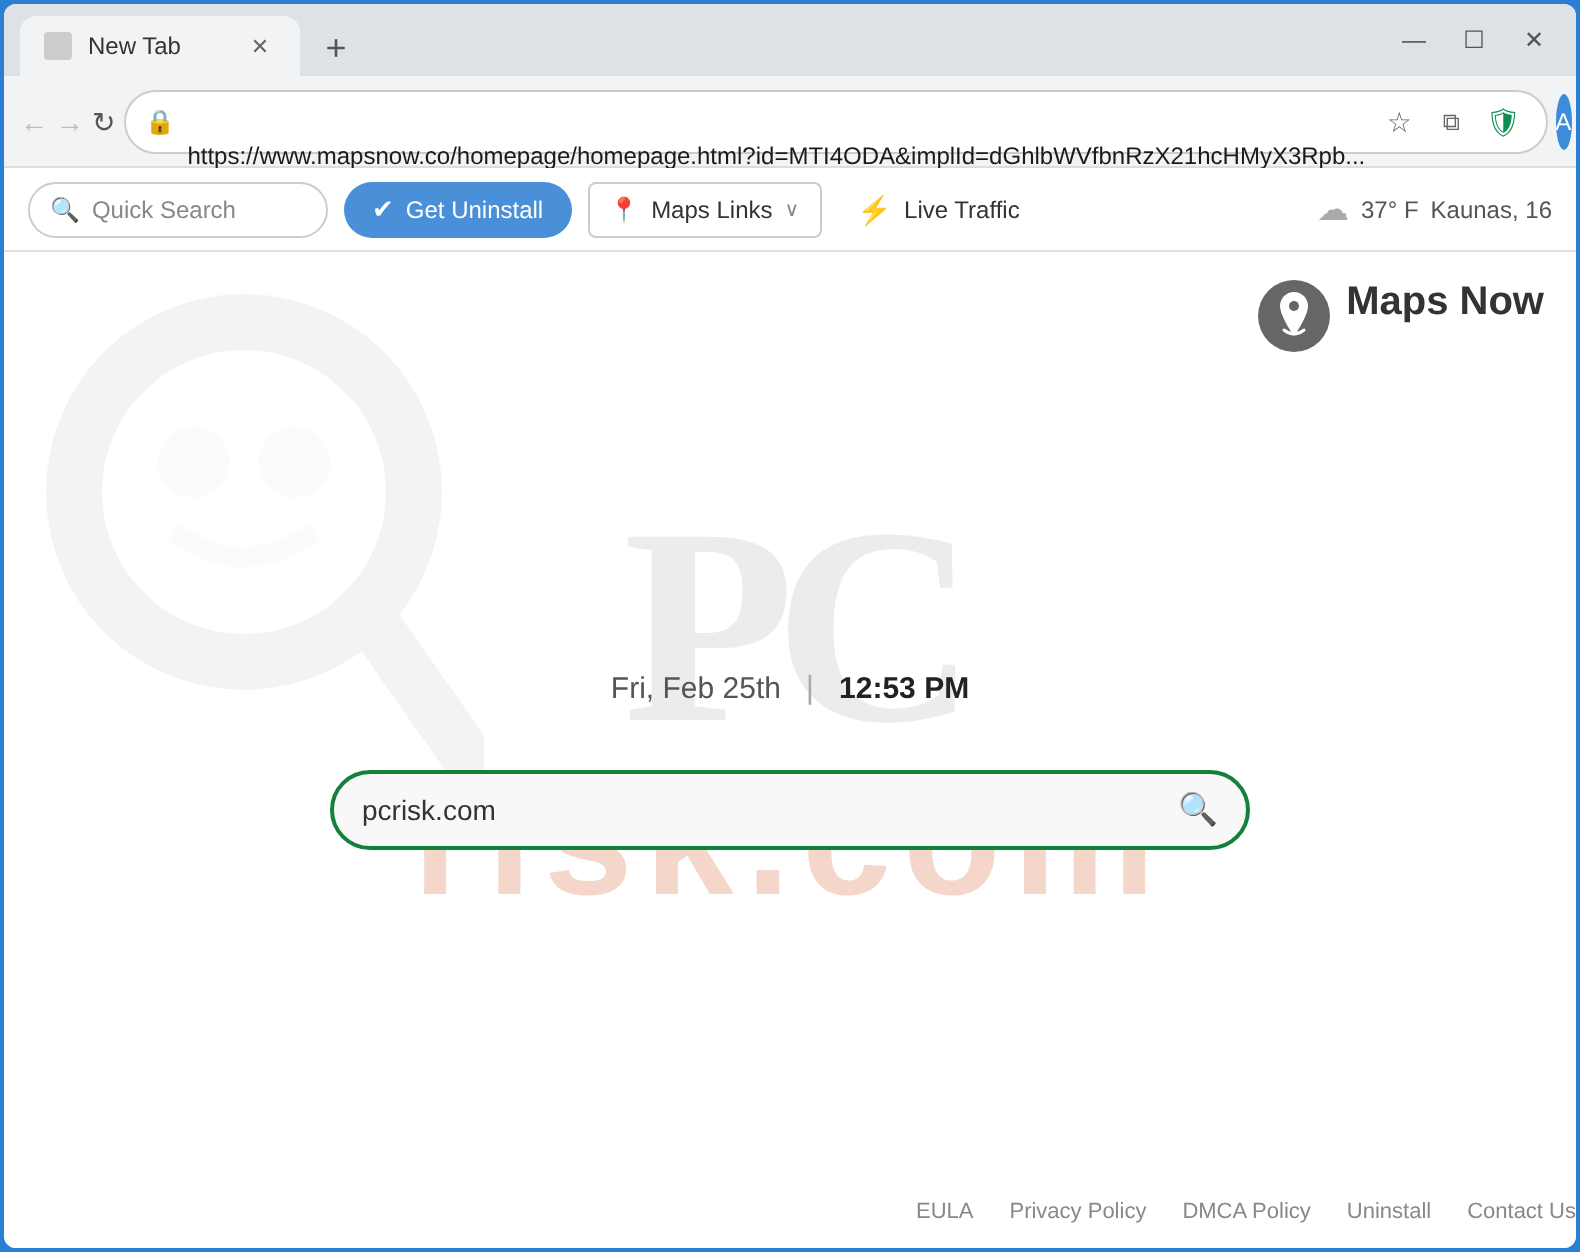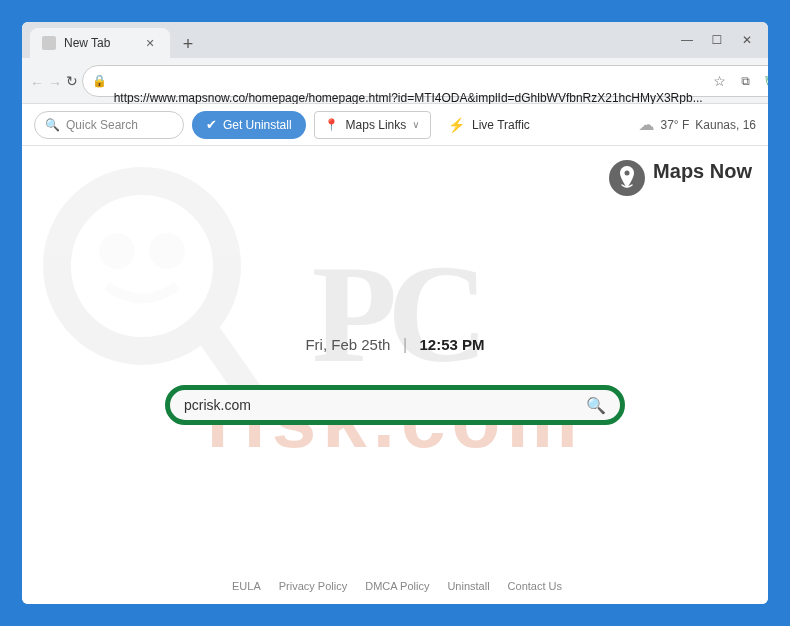--- a/index.html
+++ b/index.html
@@ -9,21 +9,21 @@
       background: #2a7fd4;
       font-family: 'Segoe UI', Arial, sans-serif;
       overflow: hidden;
     }
 
     
     .browser-outer {
       width: 790px;
       height: 626px;
       background: #2a7fd4;
-      padding: 22px;
+      padding: 2px;
       border-radius: 4px;
     }
 
     .browser-window {
       width: 100%;
       height: 100%;
       background: #f1f3f4;
       border-radius: 6px;
       overflow: hidden;
       display: flex;
@@ -382,21 +382,21 @@
     
     .main-search {
       position: absolute;
       top: 50%;
       left: 50%;
       transform: translate(-50%, -50%);
       margin-top: 30px;
       width: 460px;
       height: 40px;
       background: #f8f8f8;
-      border: 5px solid #15803d;
+      border: 2px solid #15803d;
       border-radius: 20px;
       display: flex;
       align-items: center;
       padding: 0 14px;
       z-index: 10;
       gap: 12px;
     }
 
     .main-search-input {
       flex: 1;
@@ -412,21 +412,21 @@
       font-size: 16px;
     }
 
     
     .page-footer {
       position: absolute;
       bottom: 12px;
       left: 4px;
       right: 0;
       display: flex;
-      justify-content: center;
+      justify-content: flex-end;
       gap: 18px;
       z-index: 10;
     }
 
     .footer-link {
       font-size: 11px;
       color: #888;
       cursor: pointer;
       text-decoration: none;
     }

